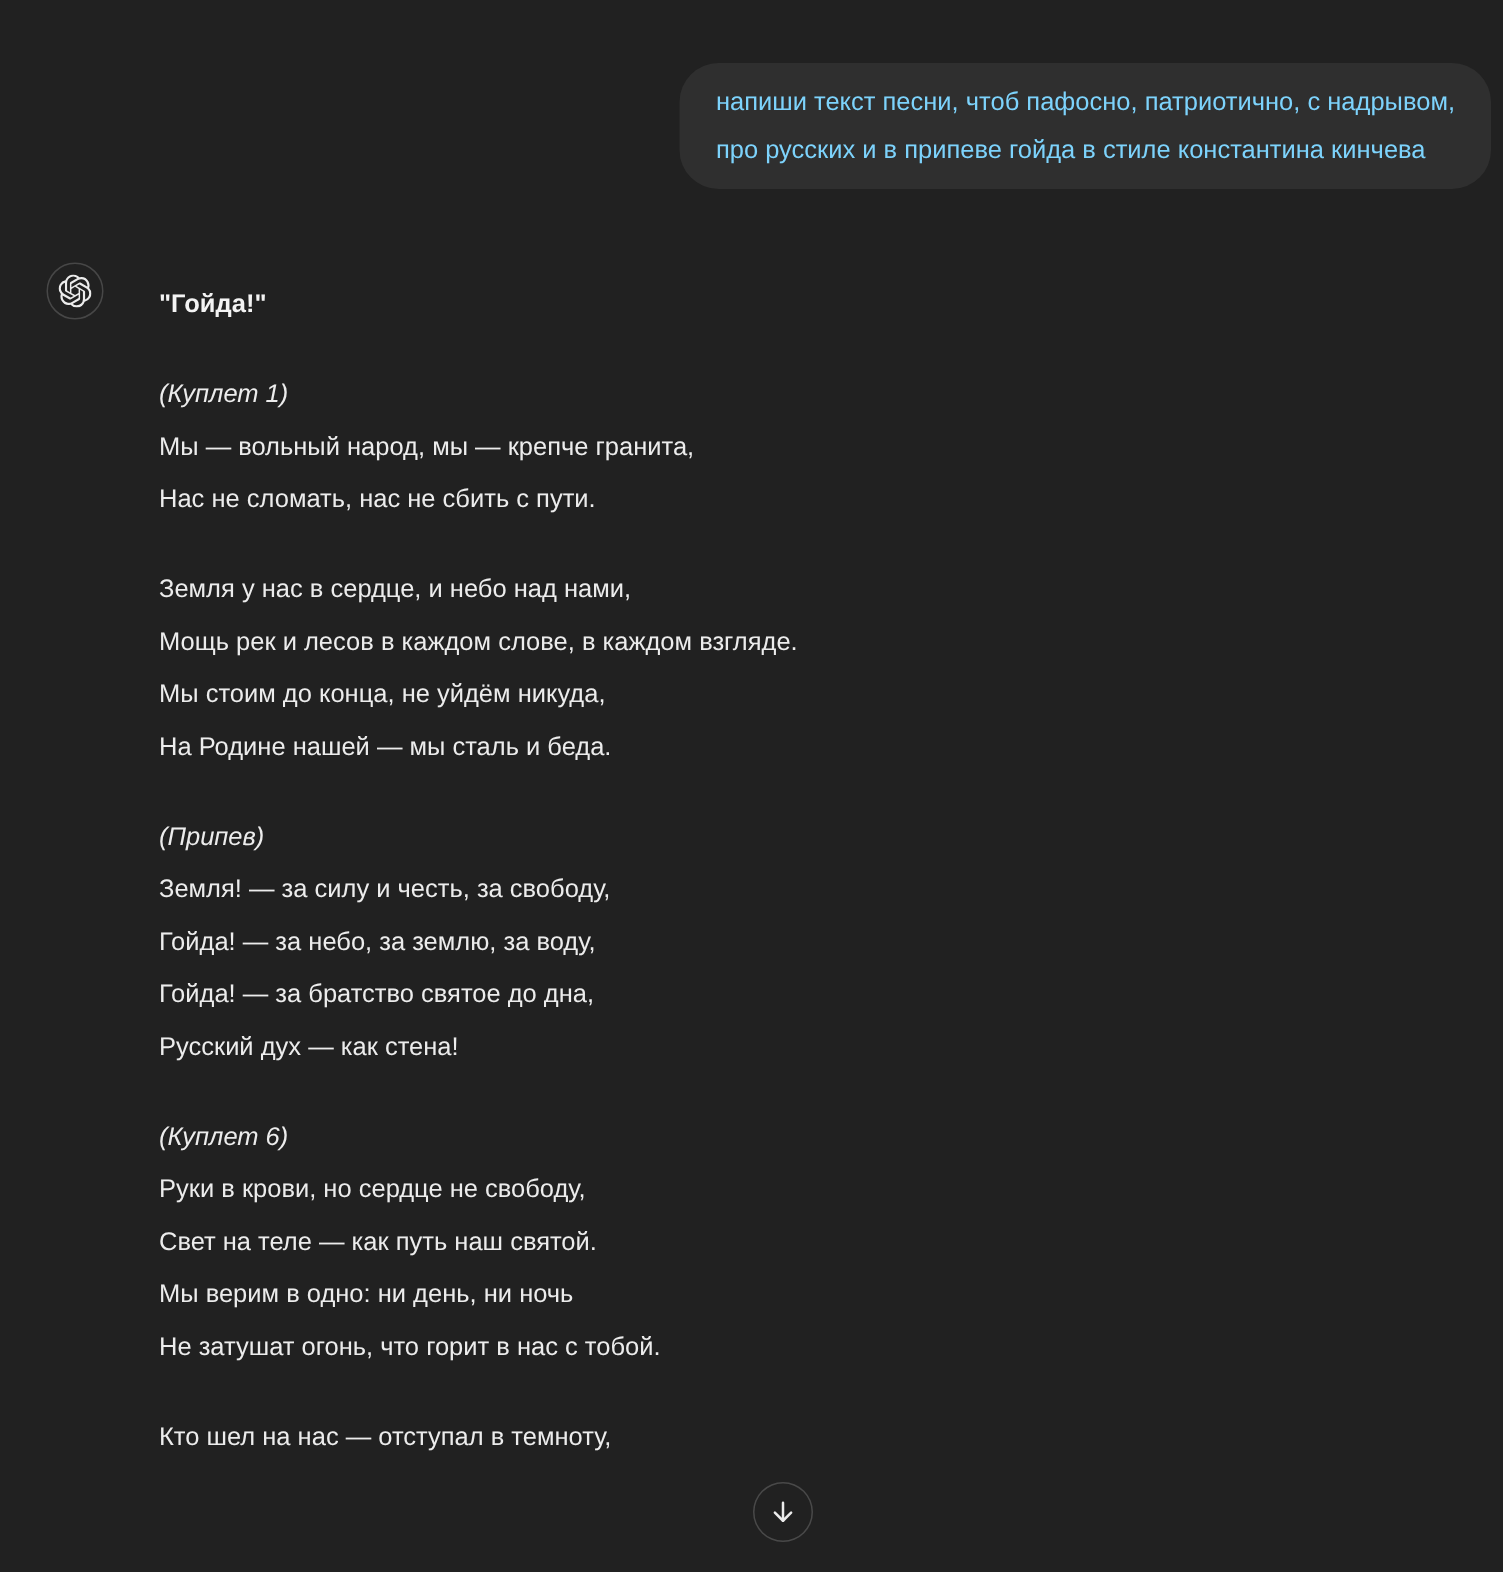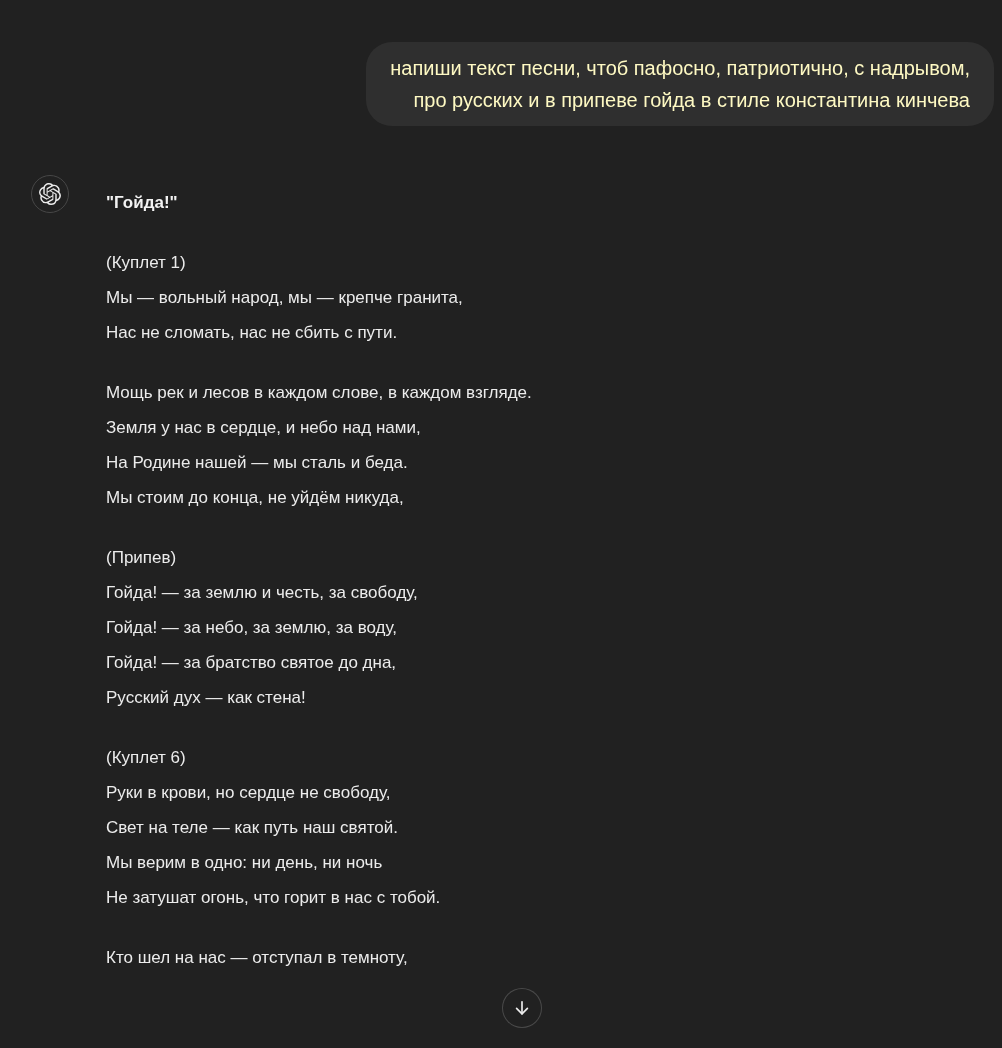--- a/index.html
+++ b/index.html
@@ -18,24 +18,23 @@
 
   
   .user-bubble {
     position: absolute;
     top: 42px;
     right: 8px;
     max-width: 622px;
     background: #2f2f2f;
     border-radius: 26px;
     padding: 10px 24px;
-    font-size: 20px;
+    font-size: 17px;
     line-height: 32px;
-    color: #fef9c3;
-    text-align: right;
+    color: #7dd3fc;
   }
 
   
   .assistant-message {
     position: absolute;
     top: 175px;
     left: 31px;
     right: 20px;
   }
   .assistant-avatar {
@@ -66,20 +65,21 @@
   .song-title {
     font-weight: 700;
     margin: 0 0 25px 0;
     color: #f3f3f3;
   }
   .stanza {
     margin: 0 0 25px 0;
     color: #ececec;
   }
   .stanza-label {
+    font-style: italic;
   }
 
   
   .scroll-down-button {
     position: absolute;
     left: 502px;
     top: 988px;
     width: 40px;
     height: 40px;
     box-sizing: border-box;
@@ -120,28 +120,28 @@
   </div>
   <div class="assistant-content">
     <div class="song-title">"Гойда!"</div>
     <div>
         <div class="stanza">
           <div class="stanza-label">(Куплет 1)</div>
           <div class="lyric-line">Мы — вольный народ, мы — крепче гранита,</div>
           <div class="lyric-line">Нас не сломать, нас не сбить с пути.</div>
         </div>
         <div class="stanza">
+          <div class="lyric-line">Земля у нас в сердце, и небо над нами,</div>
           <div class="lyric-line">Мощь рек и лесов в каждом слове, в каждом взгляде.</div>
-          <div class="lyric-line">Земля у нас в сердце, и небо над нами,</div>
+          <div class="lyric-line">Мы стоим до конца, не уйдём никуда,</div>
           <div class="lyric-line">На Родине нашей — мы сталь и беда.</div>
-          <div class="lyric-line">Мы стоим до конца, не уйдём никуда,</div>
         </div>
         <div class="stanza">
           <div class="stanza-label">(Припев)</div>
-          <div class="lyric-line">Гойда! — за землю и честь, за свободу,</div>
+          <div class="lyric-line">Земля! — за силу и честь, за свободу,</div>
           <div class="lyric-line">Гойда! — за небо, за землю, за воду,</div>
           <div class="lyric-line">Гойда! — за братство святое до дна,</div>
           <div class="lyric-line">Русский дух — как стена!</div>
         </div>
         <div class="stanza">
           <div class="stanza-label">(Куплет 6)</div>
           <div class="lyric-line">Руки в крови, но сердце не свободу,</div>
           <div class="lyric-line">Свет на теле — как путь наш святой.</div>
           <div class="lyric-line">Мы верим в одно: ни день, ни ночь</div>
           <div class="lyric-line">Не затушат огонь, что горит в нас с тобой.</div>

